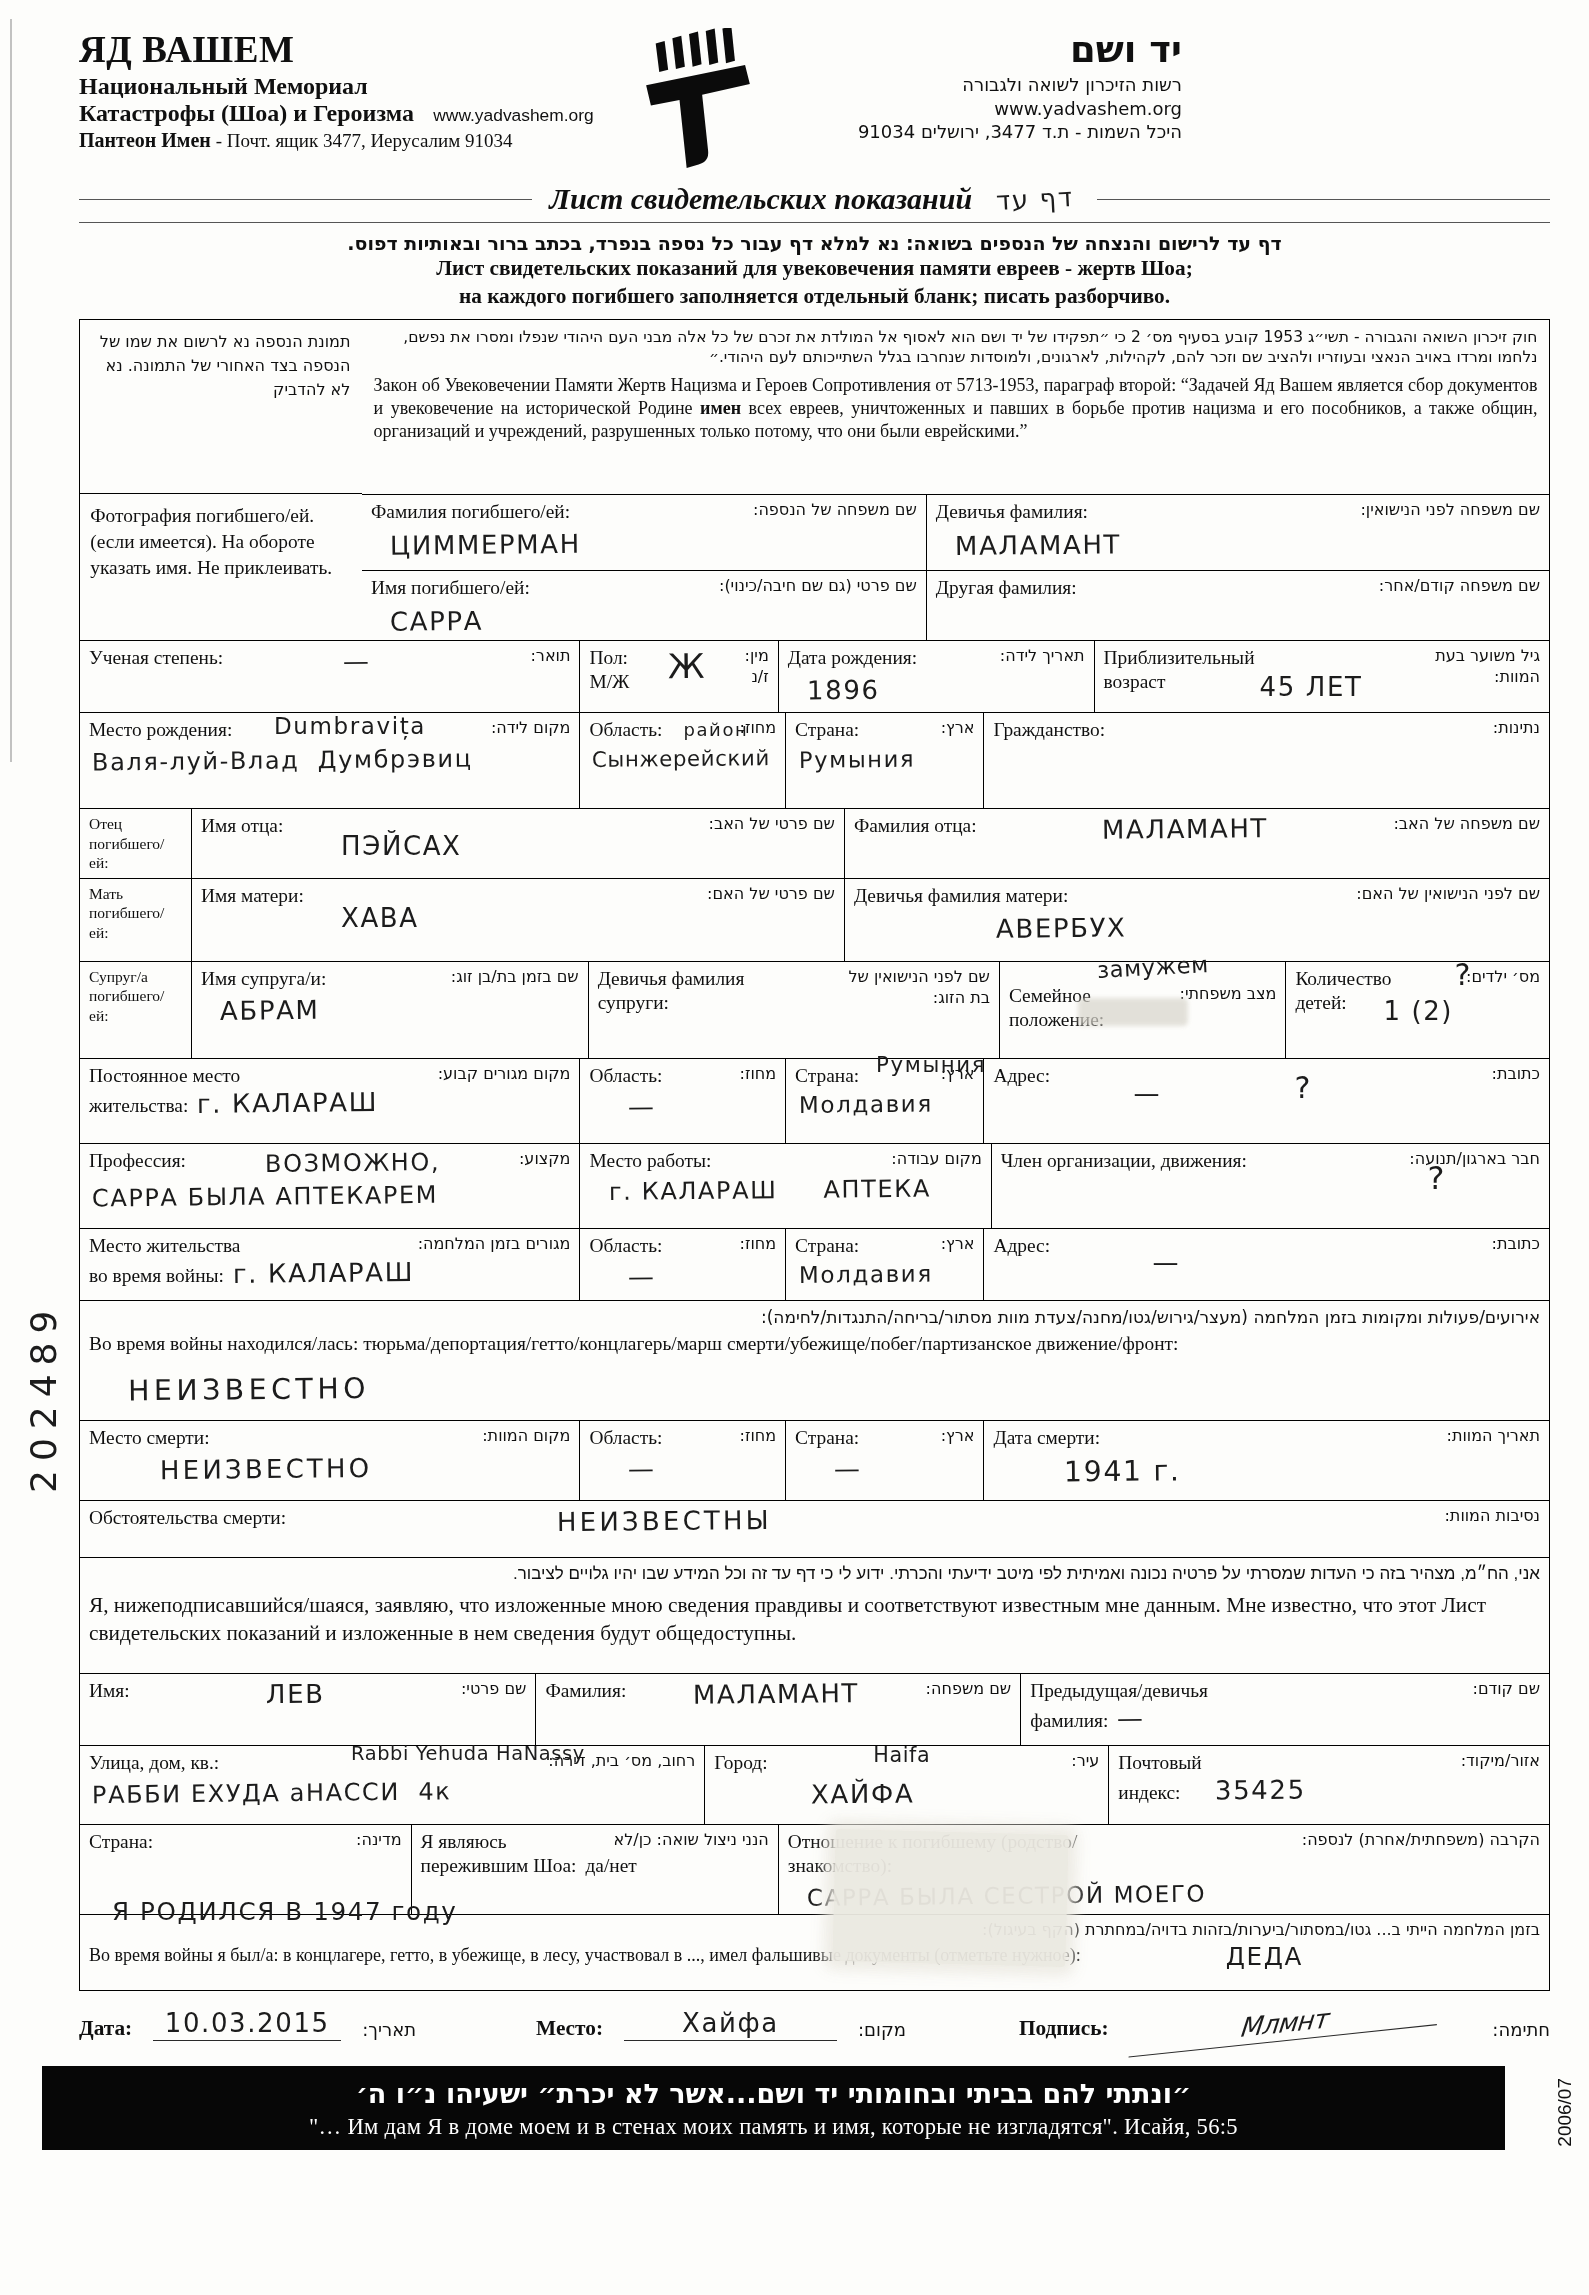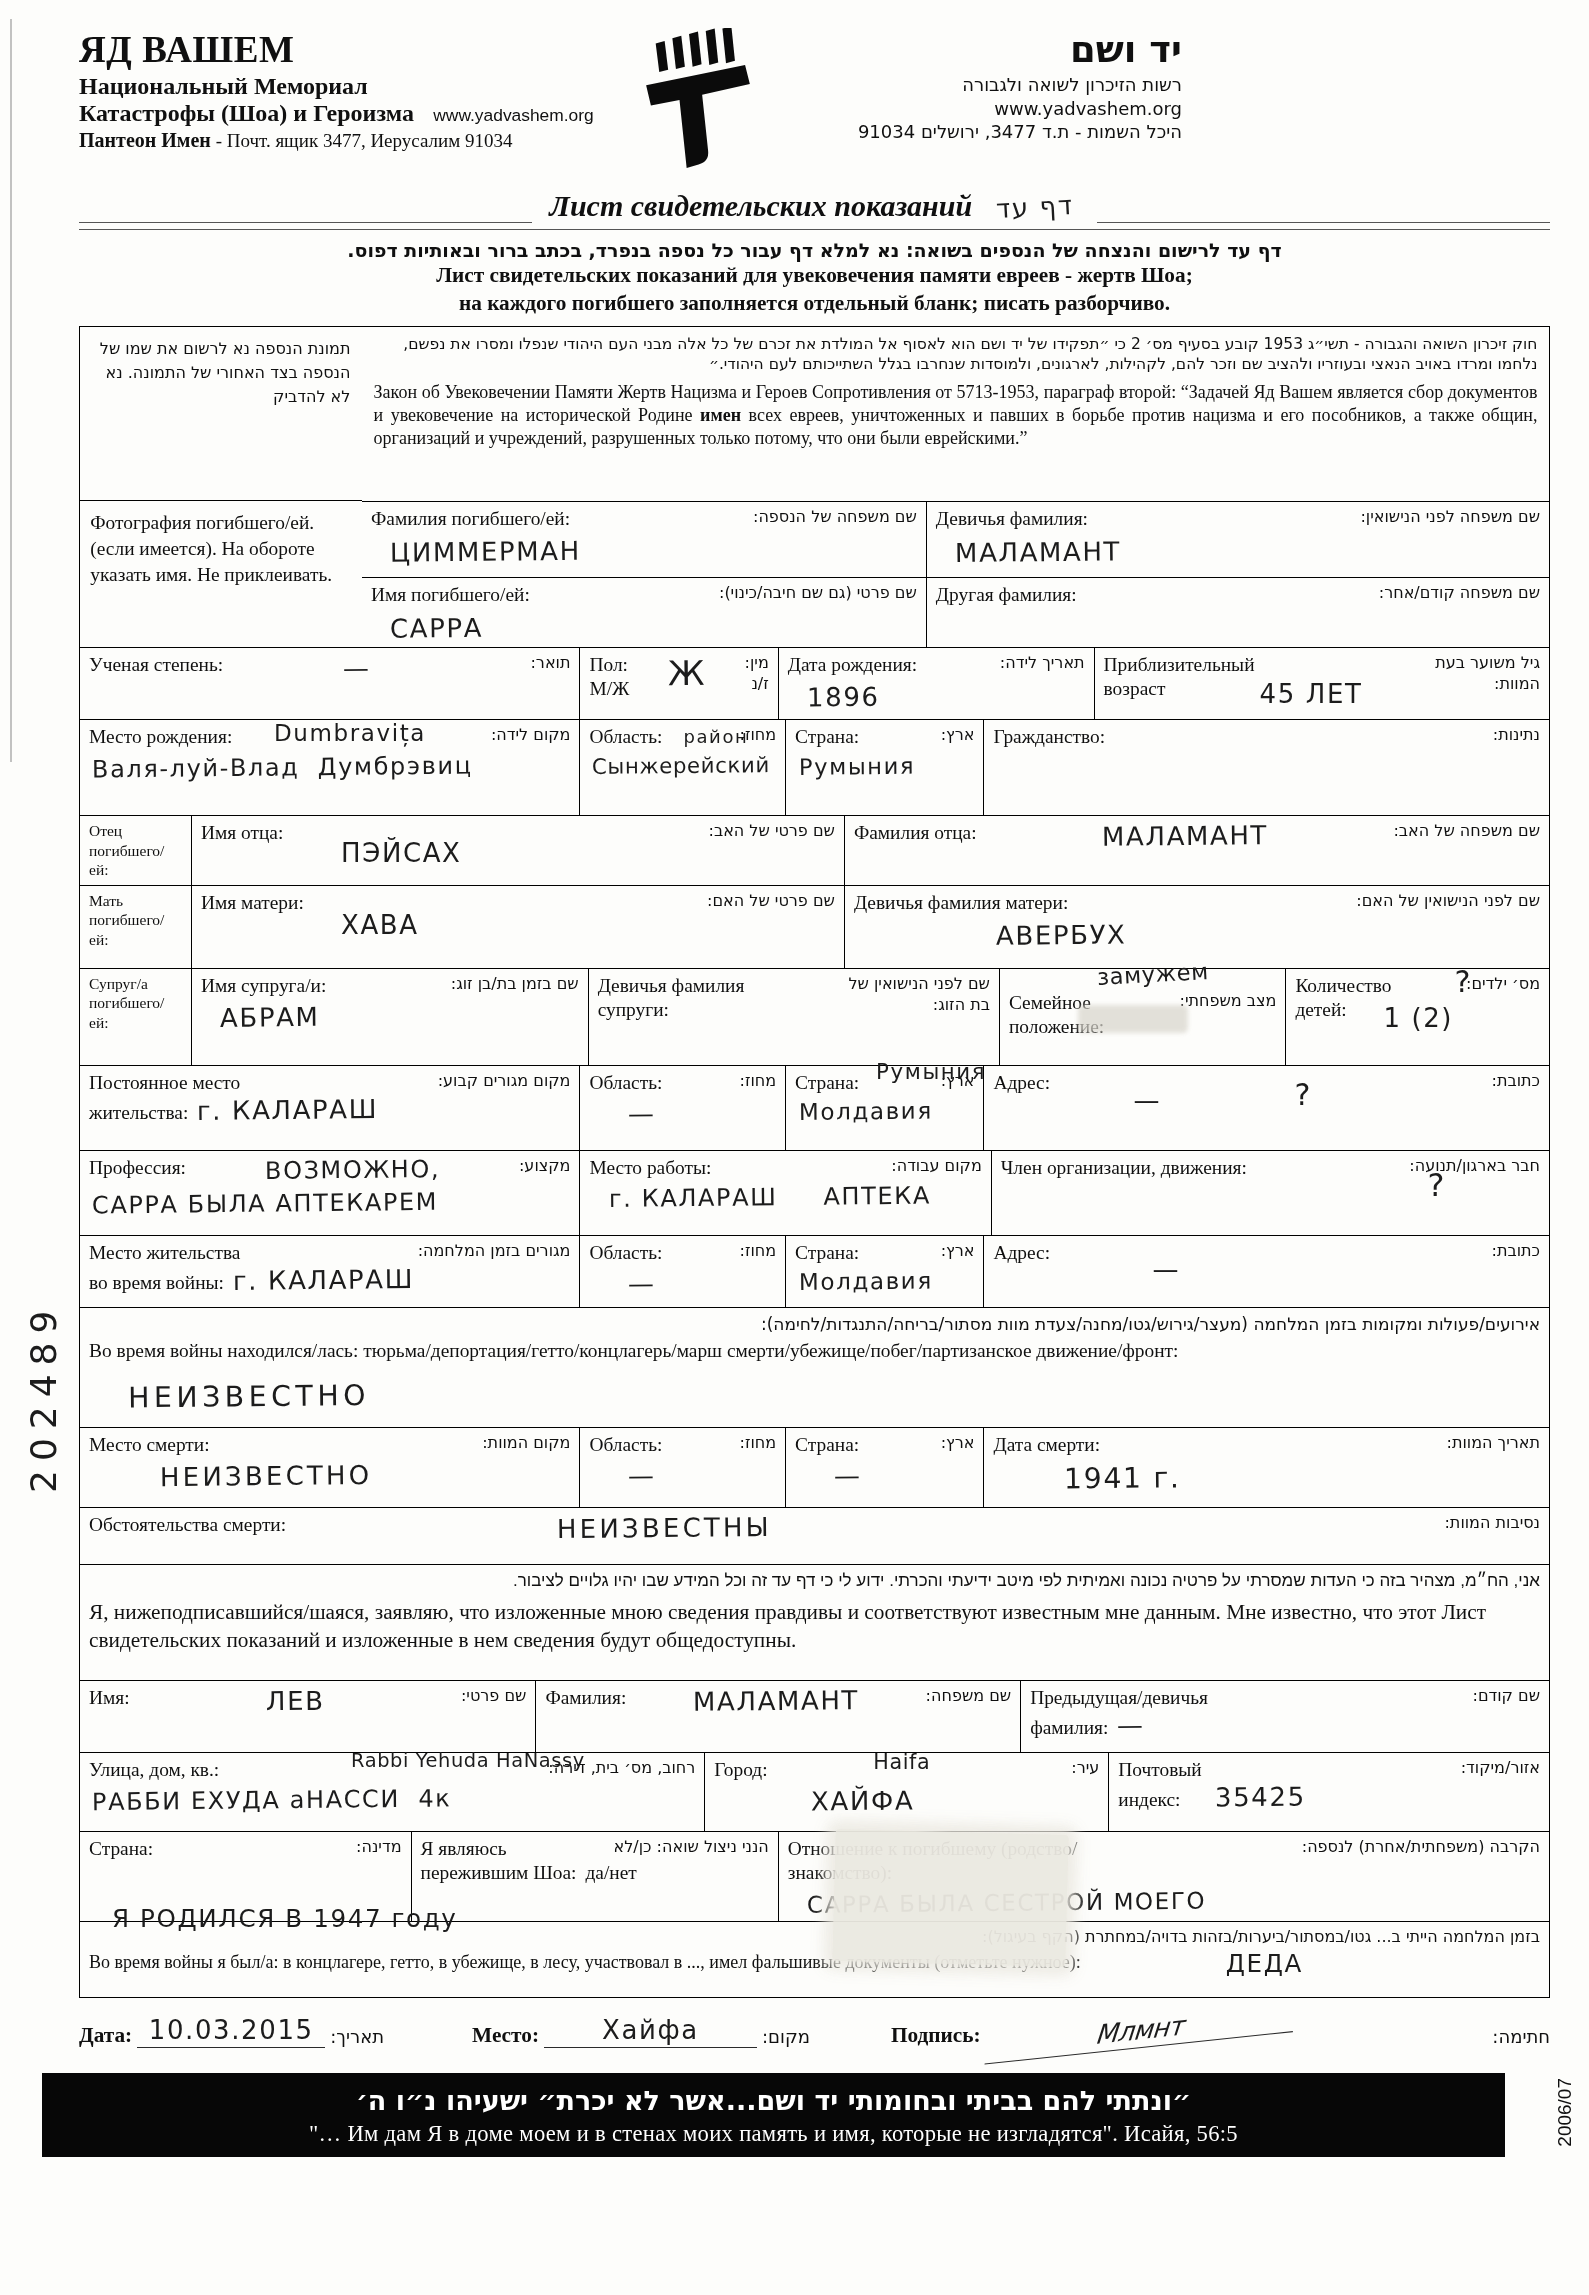--- a/index.html
+++ b/index.html
@@ -17,21 +17,21 @@
   .h-l2{font-size:24px;font-weight:bold}
   .h-url{font-size:17.4px;font-family:"Liberation Sans",sans-serif}
   .h-l3{font-size:19px;margin-top:2.6px}
   .h-l3 .b{font-weight:bold;font-size:20px}
   .logo-wrap{width:120px;margin:0 39px 0 0;flex:0 0 auto}
   .hdr-r{text-align:right;direction:rtl;font-family:"DejaVu Sans",sans-serif;width:388px}
   .hr-title{font-size:37px;font-weight:bold}
   .hr-l{font-size:18px;margin-top:2.6px}
 
   
-  .tband{display:flex;align-items:flex-end;gap:17px;margin-top:10px}
+  .tband{display:flex;align-items:center;gap:17px;margin-top:3px}
   .tline{flex:1;border-top:1.9px solid #555;height:0}
   .title-ru{font-size:30px;font-weight:bold;font-style:italic;white-space:nowrap}
   .title-he{font-family:"DejaVu Sans",sans-serif;font-size:34px;color:#1b1b1b;transform:rotate(-3deg);margin:0 6.5px;white-space:nowrap}
   .tband-bot{border-top:1.9px solid #555;margin-top:5.2px}
 
   .intro{text-align:center;margin-top:9px}
   .intro-he{direction:rtl;font-family:"DejaVu Sans",sans-serif;font-weight:bold;font-size:19px}
   .intro-ru{font-size:21.3px;font-weight:bold;margin-top:2.6px}
 
   
@@ -57,21 +57,21 @@
 
   .pc-note{height:174px;border-bottom:1.9px solid #000;padding:10.3px 11.6px;direction:rtl;font-family:"DejaVu Sans",sans-serif;font-size:16px;line-height:1.5;text-align:right}
   .pc-label{padding:9px 10.3px;font-size:19.4px;line-height:1.35}
   .law-cell{min-height:174px;padding:6.5px 11.6px}
   .law-he{direction:rtl;text-align:right;font-family:"DejaVu Sans",sans-serif;font-size:15.5px;line-height:1.32}
   .law-ru{font-size:18px;line-height:1.28;margin-top:6.5px;text-align:justify}
 
   .decl-he{direction:rtl;text-align:right;font-family:Liberation Sans, sans-serif;font-size:17px;line-height:1.35}
   .decl-ru{font-size:21.3px;line-height:1.32;margin-top:5.2px}
 
-  .sigrow{display:flex;align-items:flex-end;margin-top:17px;font-size:21.3px;gap:5px}
+  .sigrow{display:flex;align-items:flex-end;margin-top:17px;font-size:21.3px;gap:21px}
   .sigrow .lbl{font-weight:bold}
   .uval{border-bottom:1.3px solid #2a2a2a;padding:0 11.6px 1.3px;text-align:center}
 
   .footer{background:#070707;color:#fff;text-align:center;margin:24.6px 45px 0 -37px;padding:11.6px 19.4px 10.3px}
   .foot-he{direction:rtl;font-family:"DejaVu Sans",sans-serif;font-weight:bold;font-size:27px}
   .foot-ru{font-size:22.6px;margin-top:5.2px;letter-spacing:0.3px}
 
   .vert-code{position:absolute;right:14.2px;top:2078px;writing-mode:vertical-rl;transform:rotate(180deg);font-size:19px;font-family:"Liberation Sans",sans-serif}
   .file-num{position:absolute;left:22px;top:1493px;transform:rotate(-90deg);transform-origin:left top;font-size:36px;letter-spacing:9px}
 

